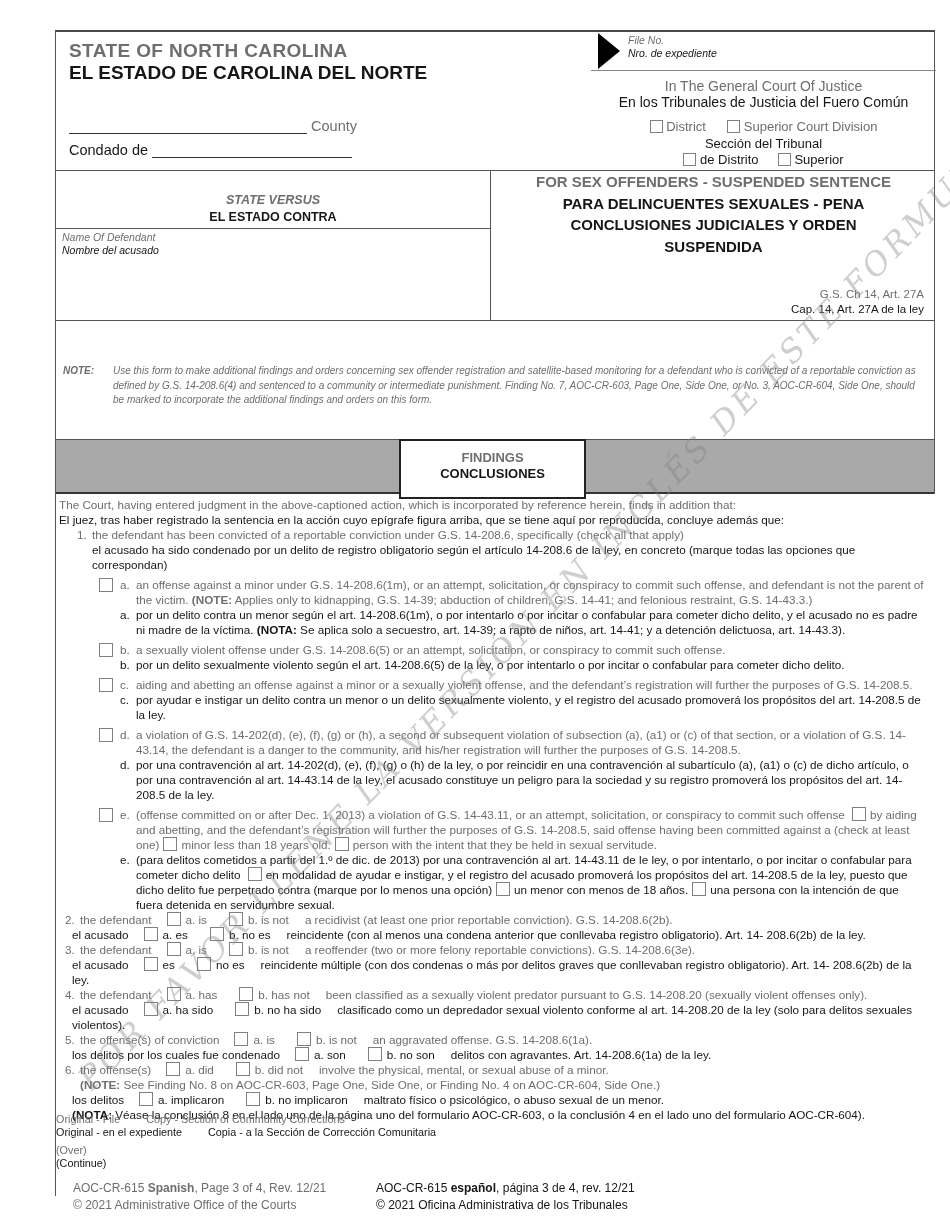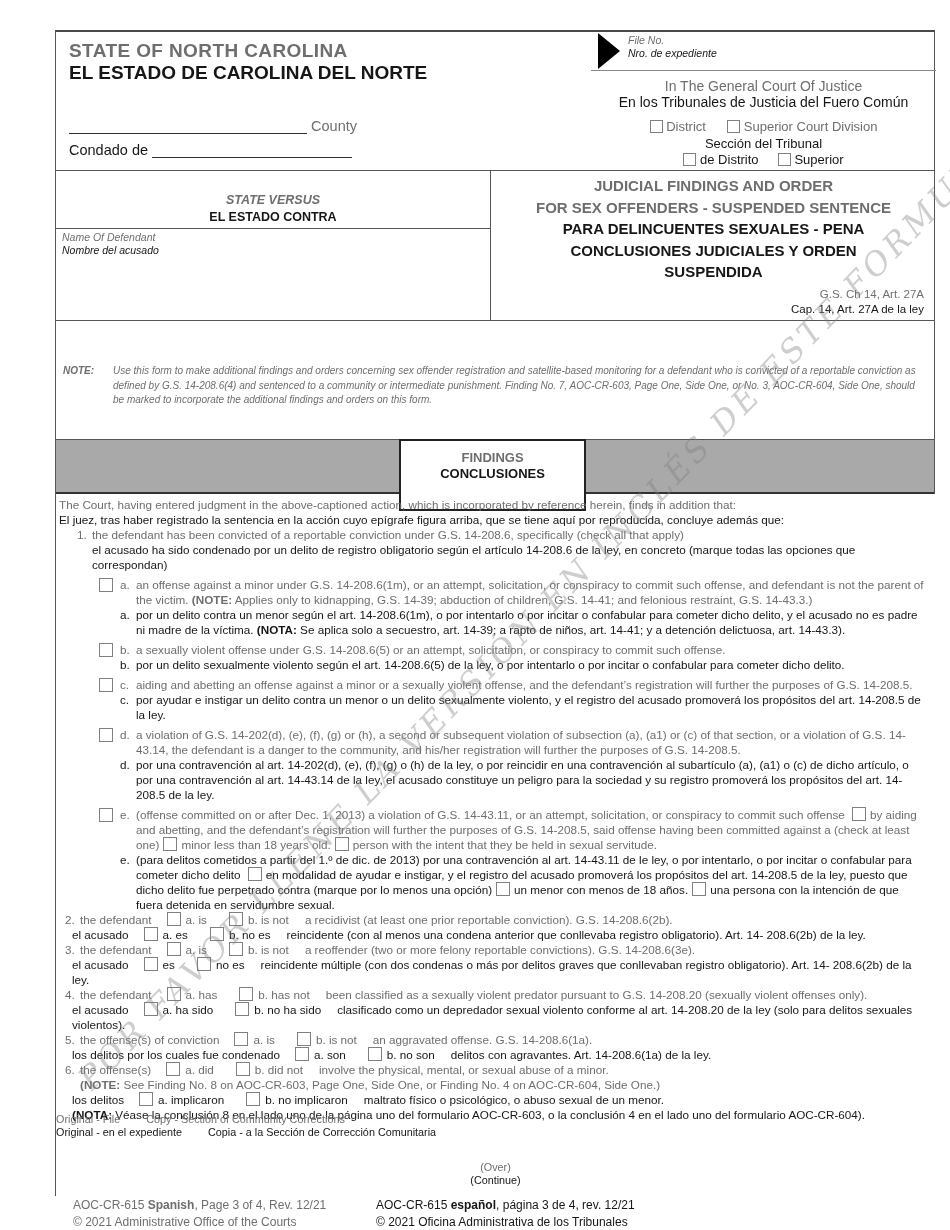--- a/index.html
+++ b/index.html
@@ -43,21 +43,21 @@
   .versus{ text-align:center;font-weight:bold;font-size:12.5px;line-height:17px;}
   .cap-div{border-bottom:1px solid #555;margin-top:2px;}
   .namelbl{font-size:10.5px;font-style:italic;line-height:13px;margin-left:6px;}
   .cap-right{position:absolute;left:435px;top:0;width:445px;height:100%;}
   .title{ text-align:center;font-weight:bold;font-size:15px;line-height:21.5px;}
   .statute{position:absolute;right:12px;bottom:3px;text-align:right;font-size:11.5px;line-height:15px;}
   
   .noterow{position:relative;padding:4px 9px 0 57px;font-size:10px;font-style:italic;line-height:14.6px;margin-top:39px;}
   .noterow .nlabel{position:absolute;left:7px;font-weight:bold;}
   
-  .sec-box{position:absolute;left:343px;top:-1px;width:187px;height:72px;background:#fff;border:2px solid #222;
+  .sec-box{position:absolute;left:343px;top:-1px;width:187px;height:60px;background:#fff;border:2px solid #222;
            box-sizing:border-box;text-align:center;padding-top:9px;}
   .sec-box div{font-weight:bold;font-size:13px;line-height:16px;}
   
   .bod{position:absolute;left:0;top:462px;width:100%;box-sizing:border-box;
        padding:3px 7px 0 3px;font-size:11.7px;line-height:15px;}
   .line{position:relative;}
   .item1{position:relative;padding-left:33px;}
   .item1 .num{position:absolute;left:18px;top:0;}
   .sub{position:relative;padding-left:77px;margin-top:5px;}
   .sub .cbx{position:absolute;left:40px;top:1px;}
@@ -69,21 +69,21 @@
   .gb{margin-left:22px;margin-right:5px;}
   .tl{margin-left:16px;}
   .mlg{margin-left:12px;}
   .line .cb{margin:0 4px;}
   .line .cb.ga{margin:0 5px 0 15px;}
   .line .cb.gb{margin:0 5px 0 22px;}
   
   .footer{position:absolute;left:0;top:1081px;width:100%;font-size:10.8px;}
   .dist{text-align:left;line-height:13px;}
   .dgap{display:inline-block;width:26px;}
-  .over{text-align:center;line-height:12.5px;margin-top:22px;}
+  .over{text-align:left;line-height:12.5px;margin-top:5px;}
   .formnums{position:relative;margin-top:11px;font-size:12px;}
   .fnum-en{position:absolute;left:17px;top:0;line-height:16.5px;}
   .fnum-es{position:absolute;left:320px;top:0;line-height:16.5px;}
 </style>
 </head>
 <body>
 
 <div class="page">
   <div class="wm">POR FAVOR LLENE LA VERSIÓN EN INGLÉS DE ESTE FORMULARIO</div>
 
@@ -122,21 +122,20 @@
       <div class="row2">
         <div class="cap-left">
           <div class="versus gray" style="margin-top:21px;font-style:italic;">STATE VERSUS</div>
           <div class="versus blk">EL ESTADO CONTRA</div>
           <div class="cap-div"></div>
           <div class="namelbl gray" style="margin-top:2px;">Name Of Defendant</div>
           <div class="namelbl blk">Nombre del acusado</div>
           <div style="position:absolute;left:6px;top:44px;width:420px;height:100px;"></div>
         </div>
         <div class="cap-right">
-          <div class="title gray" style="margin-top:4px;">JUDICIAL FINDINGS AND ORDER</div>
           <div class="title gray">FOR SEX OFFENDERS - SUSPENDED SENTENCE</div>
           <div class="title blk">PARA DELINCUENTES SEXUALES - PENA</div>
           <div class="title blk">CONCLUSIONES JUDICIALES Y ORDEN</div>
           <div class="title blk">SUSPENDIDA</div>
           <div class="statute">
             <div class="gray">G.S. Ch 14, Art. 27A</div>
             <div class="blk">Cap. 14, Art. 27A de la ley</div>
           </div>
         </div>
       </div>

